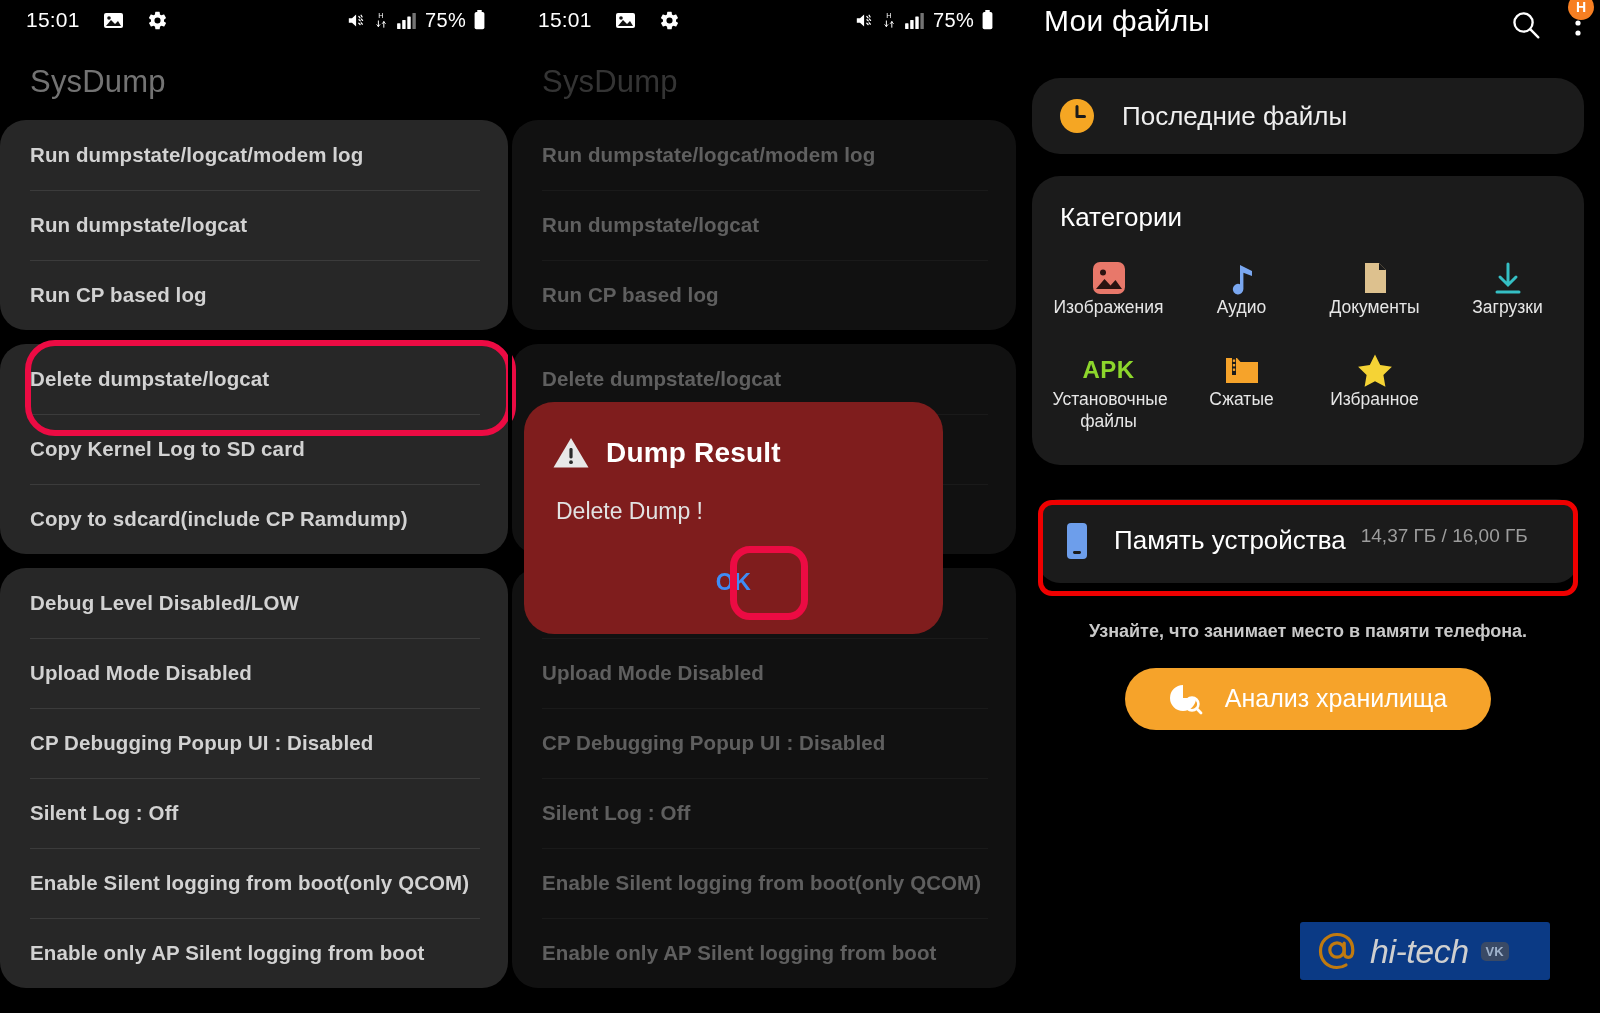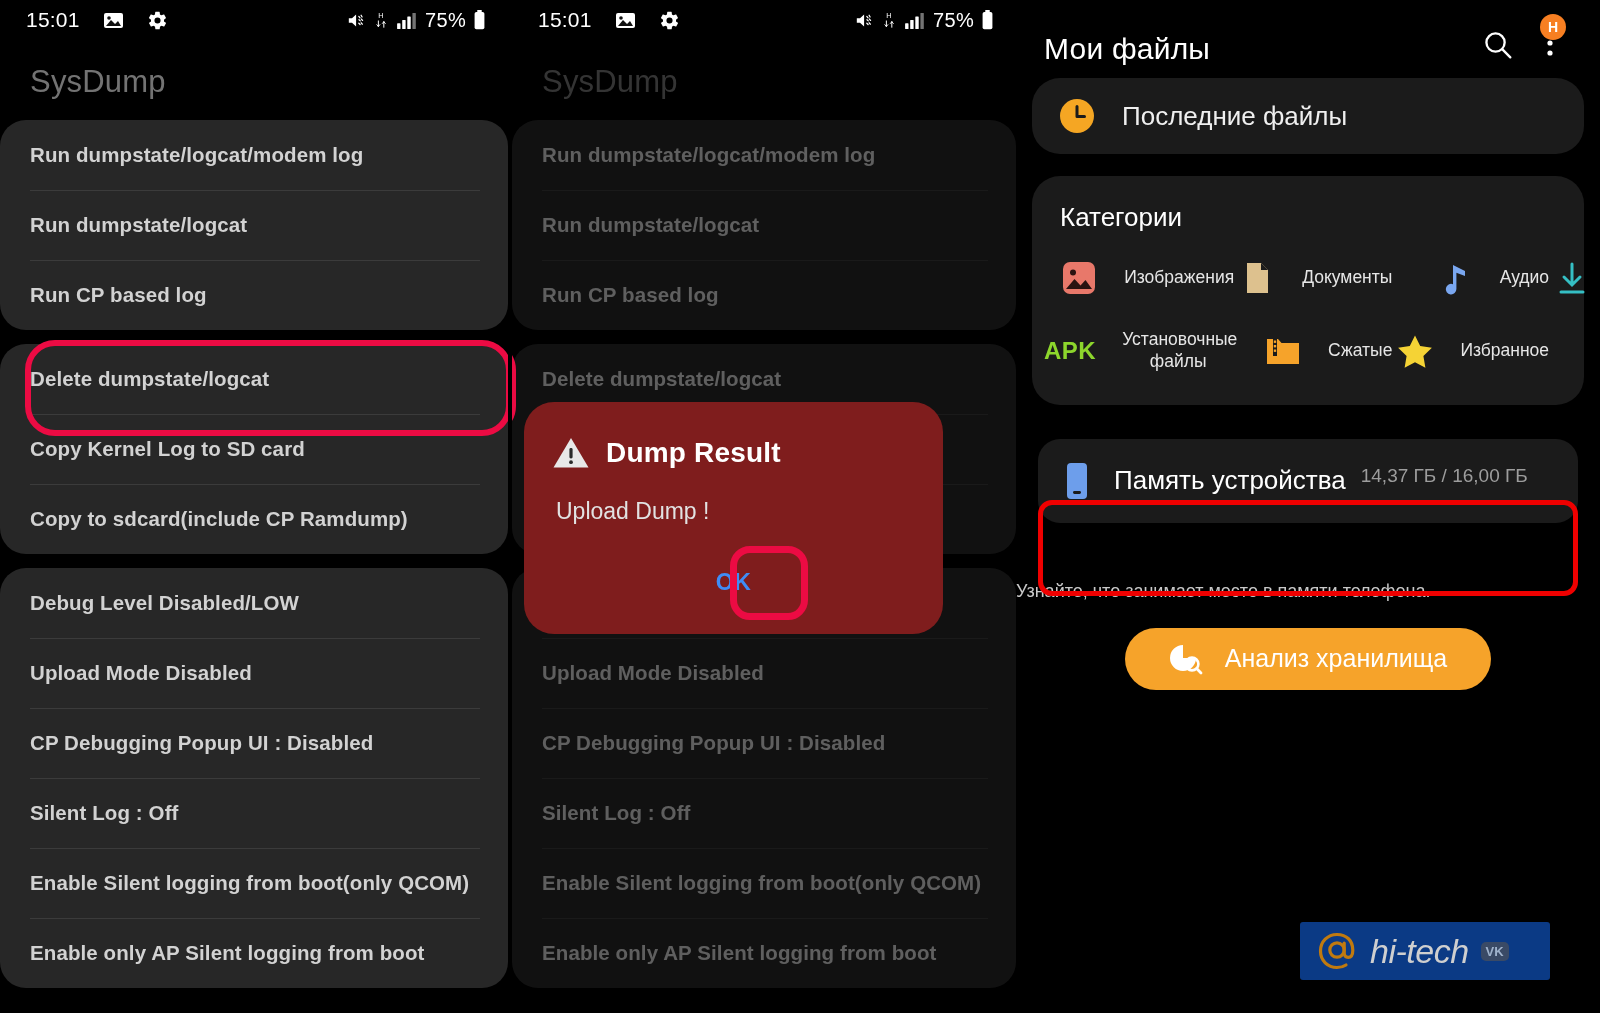--- a/index.html
+++ b/index.html
@@ -84,22 +84,22 @@
   .dlg-msg { font-size: 23px; color: #e2e2e2; margin-top: 28px; padding-left: 4px; font-weight: 400; }
   .dlg-btnrow { display: flex; justify-content: center; margin-top: 34px; }
   .dlg-ok {
     color: #3f8cf6; font-size: 23px; font-weight: 700;
     padding: 10px 26px; background: none; border: none; cursor: pointer;
     letter-spacing: .4px;
   }
 
   
   .mf-header {
-    display: flex; align-items: flex-end; height: 62px;
-    padding: 0 40px 0 28px; margin-top: 4px;
+    display: flex; align-items: flex-start; height: 62px;
+    padding: 0 12px 0 28px; margin-top: 4px;
   }
   .mf-title { font-size: 30px; color: #fff; font-weight: 400; flex: 1; letter-spacing: .2px; }
   .mf-actions { display: flex; align-items: center; gap: 26px; position: relative; }
   .menu-dots { position: relative; padding: 4px 6px; }
   .h-badge {
     position: absolute; right: -6px; top: -10px;
     width: 26px; height: 26px; border-radius: 50%;
     background: #f77f22; color: #fff; font-size: 14px;
     display: flex; align-items: center; justify-content: center;
     font-weight: 600;
@@ -109,44 +109,43 @@
     background: #1b1b1b; border-radius: 28px;
     margin: 12px 16px 0 16px;
   }
   .recent-row { display: flex; align-items: center; height: 76px; padding-left: 26px; gap: 26px; }
   .recent-label { font-size: 26px; color: #efefef; font-weight: 400; }
 
   .cat-card { margin-top: 22px; padding: 22px 10px 26px 10px; }
   .cat-title { font-size: 26px; color: #fff; font-weight: 500; padding: 4px 0 20px 18px; }
   .cat-grid { display: grid; grid-template-columns: repeat(4, 1fr); row-gap: 20px; }
   .cat-item {
-    display: flex; flex-direction: row; align-items: center; gap: 26px;
+    display: flex; flex-direction: column; align-items: center; gap: 0;
     padding: 6px 2px;
-    justify-content: flex-end;
   }
   .cat-ico { height: 38px; display: flex; align-items: center; justify-content: center; }
   .cat-label {
     font-size: 17.5px; color: #e6e6e6; text-align: center; line-height: 1.25;
     max-width: 112px; font-weight: 400;
   }
   .apk-text {
     font-size: 24px; font-weight: 700; color: #8dd62c; letter-spacing: .5px;
   }
 
   .storage-card {
     margin: 34px 22px 0 22px; background: #1b1b1b; border-radius: 22px;
     display: flex; align-items: center; gap: 24px; padding: 22px 26px; position: relative;
   }
   .storage-texts { display: flex; flex-direction: row; gap: 15px; }
   .storage-name { font-size: 26px; color: #fff; font-weight: 400; }
   .storage-size { font-size: 19px; color: #9d9d9d; font-weight: 400; }
 
   .hint {
-    text-align: left; font-size: 18px; color: #c9c9c9;
-    margin-top: 58px; font-weight: 400;
+    text-align: center; font-size: 18px; color: #c9c9c9;
+    margin-top: 38px; font-weight: 700;
   }
   .analyze-wrap { display: flex; justify-content: center; margin-top: 26px; }
   .analyze-btn {
     background: #f6a32a; color: #fff; border: none; cursor: pointer;
     border-radius: 40px; height: 62px; padding: 0 44px;
     display: flex; align-items: center; gap: 22px;
     font-size: 25px; font-weight: 500; font-family: "Liberation Sans", sans-serif;
   }
 
   
@@ -380,21 +379,21 @@
       <div class="dlg-head">
         <span class="ico">
           <svg width="38" height="34" viewBox="0 0 38 34">
               <path d="M19 2 36.5 31.5H1.5z" fill="#e8e8e8"></path>
               <rect x="17.4" y="12" width="3.2" height="10.5" rx="1.4" fill="#2b2b2b"></rect>
               <circle cx="19" cy="26.2" r="1.9" fill="#2b2b2b"></circle>
             </svg>
         </span>
         <span class="dlg-title">Dump Result</span>
       </div>
-      <div class="dlg-msg">Upload Dump !</div>
+      <div class="dlg-msg">Delete Dump !</div>
       <div class="dlg-btnrow">
         <button class="dlg-ok">OK</button>
       </div>
     </div>
 
     <div class="annot" style="left:218px; top:546px; width:78px; height:74px; border-radius:20px; border-width:7px;"></div>
   </div>
 
   <div class="panel panel-3">
 
@@ -441,35 +440,35 @@
                 <circle cx="13" cy="13.5" r="3" fill="#2a1311"></circle>
                 <path d="M6 30l8.5-10 6 6.5 5-5.5L32 30z" fill="#2a1311"></path>
               </svg>
           </span>
           <span class="cat-label">Изображения</span>
         </div>
 
 
         <div class="cat-item">
           <span class="cat-ico">
+            <svg width="38" height="38" viewBox="0 0 38 38" fill="#7aa7f0">
+                <path d="M17 6v19.2a5.3 5.3 0 10 3.4 4.9V13.8l8.6 3.3V12L17 6z"></path>
+              </svg>
+          </span>
+          <span class="cat-label">Аудио</span>
+        </div>
+
+        <div class="cat-item">
+          <span class="cat-ico">
             <svg width="38" height="38" viewBox="0 0 38 38">
                 <path d="M9 4h14l7 7v23H9z" fill="#ddc18e" rx="2"></path>
                 <path d="M23 4v7h7" fill="#1b1b1b"></path>
               </svg>
           </span>
           <span class="cat-label">Документы</span>
-        </div>
-
-        <div class="cat-item">
-          <span class="cat-ico">
-            <svg width="38" height="38" viewBox="0 0 38 38" fill="#7aa7f0">
-                <path d="M17 6v19.2a5.3 5.3 0 10 3.4 4.9V13.8l8.6 3.3V12L17 6z"></path>
-              </svg>
-          </span>
-          <span class="cat-label">Аудио</span>
         </div>
 
         <div class="cat-item">
           <span class="cat-ico">
             <svg width="38" height="38" viewBox="0 0 38 38" fill="none" stroke="#35bfc4" stroke-width="3" stroke-linecap="round">
                 <path d="M19 5v20M11 18l8 8 8-8M8 33h22"></path>
               </svg>
           </span>
           <span class="cat-label">Загрузки</span>
         </div>

